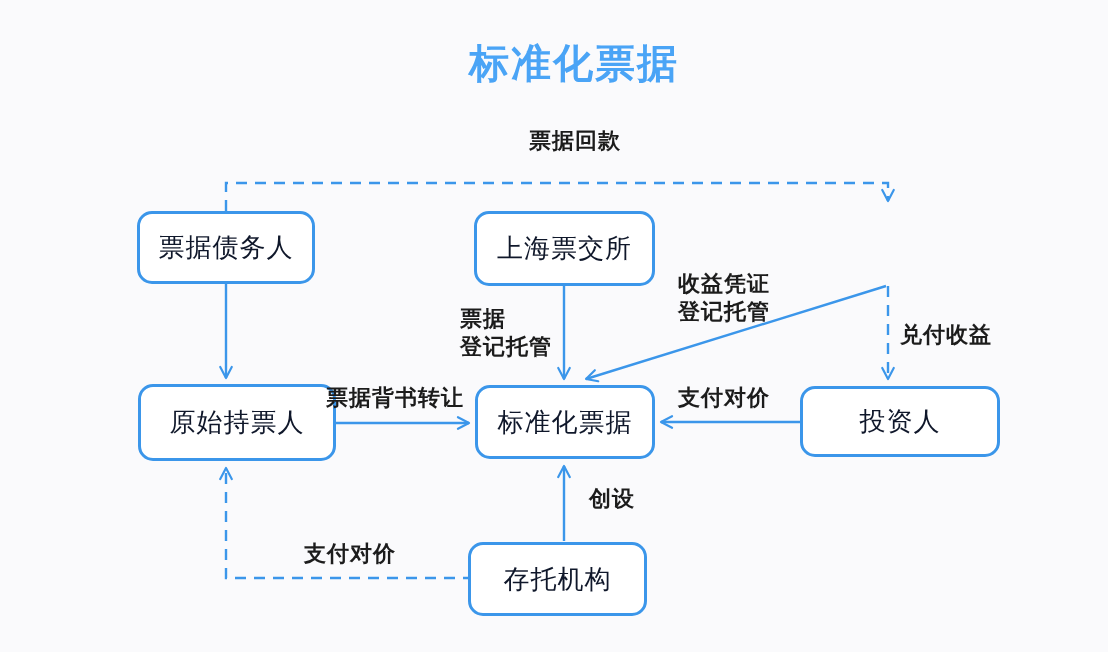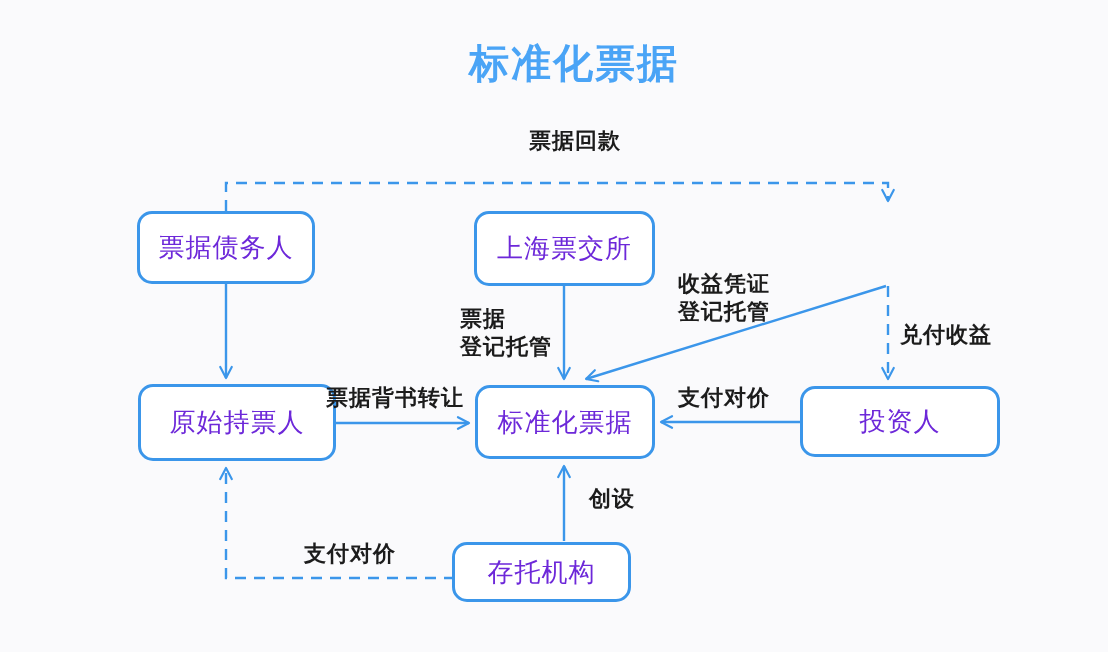--- a/index.html
+++ b/index.html
@@ -41,21 +41,21 @@
     box-sizing: border-box;
     background: #ffffff;
     border: 3px solid #3b96ea;
     border-radius: 15px;
     display: flex;
     align-items: center;
     justify-content: center;
   }
   .node-label {
     font-size: 26px;
-    color: #6d28d9;
+    color: #0f172a;
     letter-spacing: 1px;
   }
   .edge-label {
     position: absolute;
     transform: translate(-50%, -50%);
     font-size: 22px;
     font-weight: bold;
     color: #1c1c1c;
     white-space: pre-line;
     text-align: left;
@@ -102,21 +102,21 @@
   </div>
 
   <div class="node" style="left:475px; top:385px; width:180px; height:74px;">
     <span class="node-label">标准化票据</span>
   </div>
 
   <div class="node" style="left:800px; top:386px; width:200px; height:71px;">
     <span class="node-label">投资人</span>
   </div>
 
-  <div class="node" style="left:452px; top:542px; width:179px; height:60px;">
+  <div class="node" style="left:468px; top:542px; width:179px; height:74px;">
     <span class="node-label">存托机构</span>
   </div>
 
   <div class="edge-label" style="left:575px; top:141px;">票据回款</div>
 
   <div class="edge-label" style="left:506px; top:333px;">票据
 登记托管</div>
 
   <div class="edge-label" style="left:724px; top:298px;">收益凭证
 登记托管</div>

